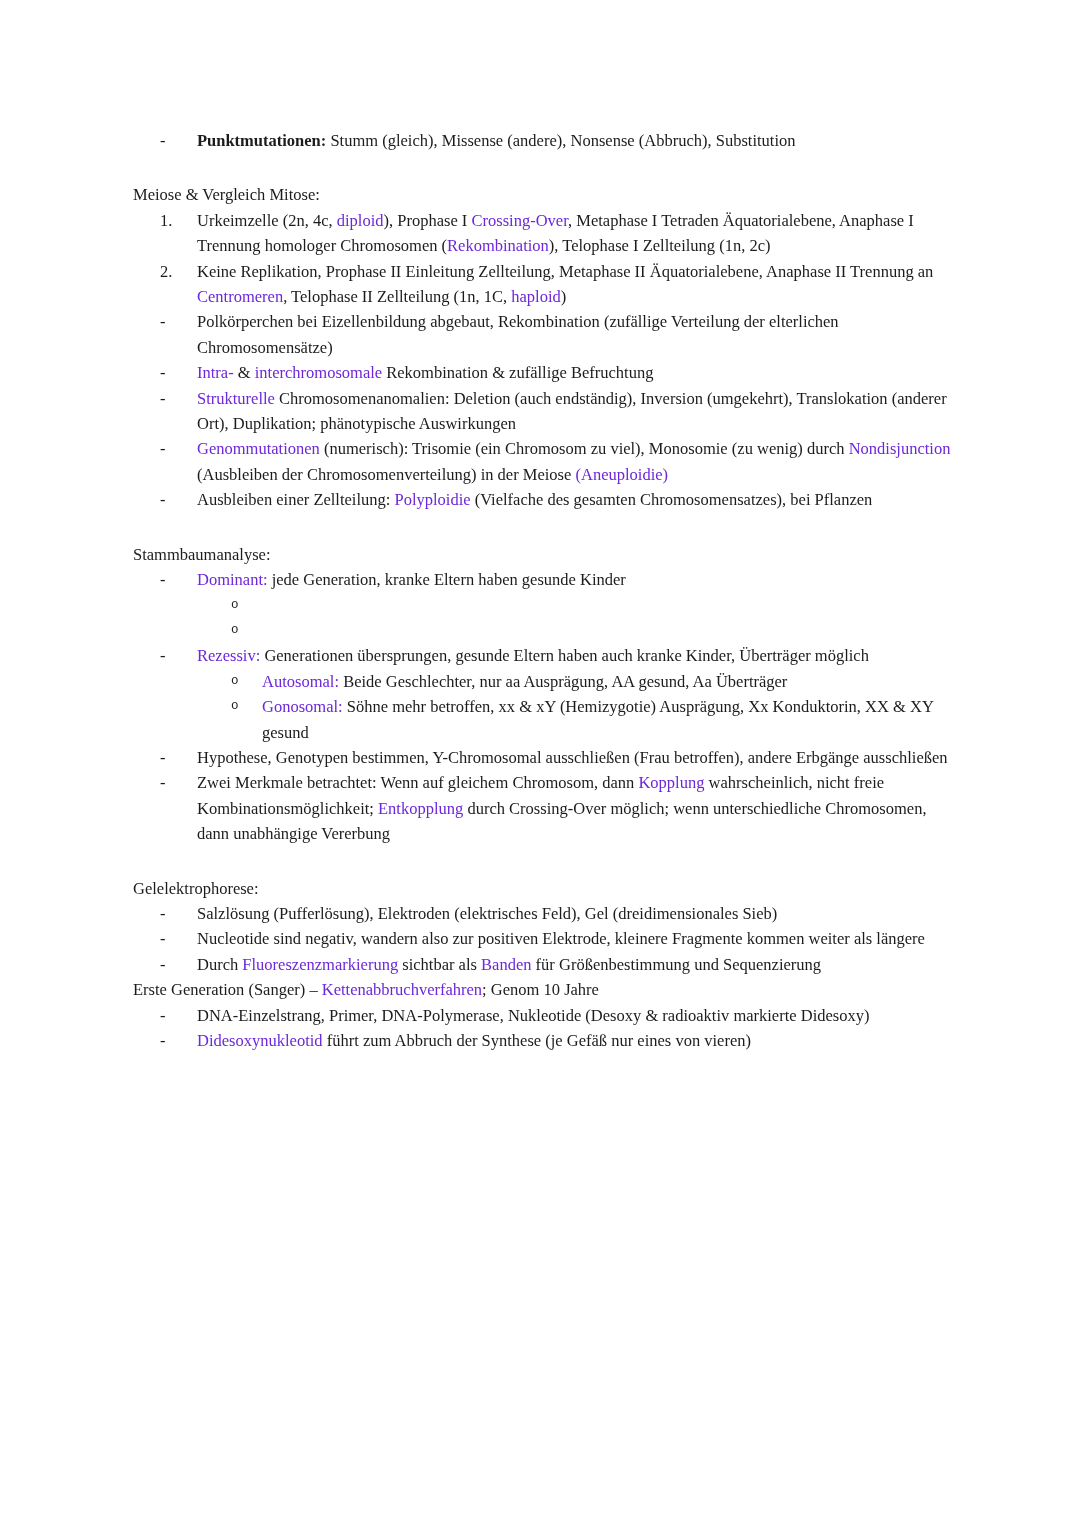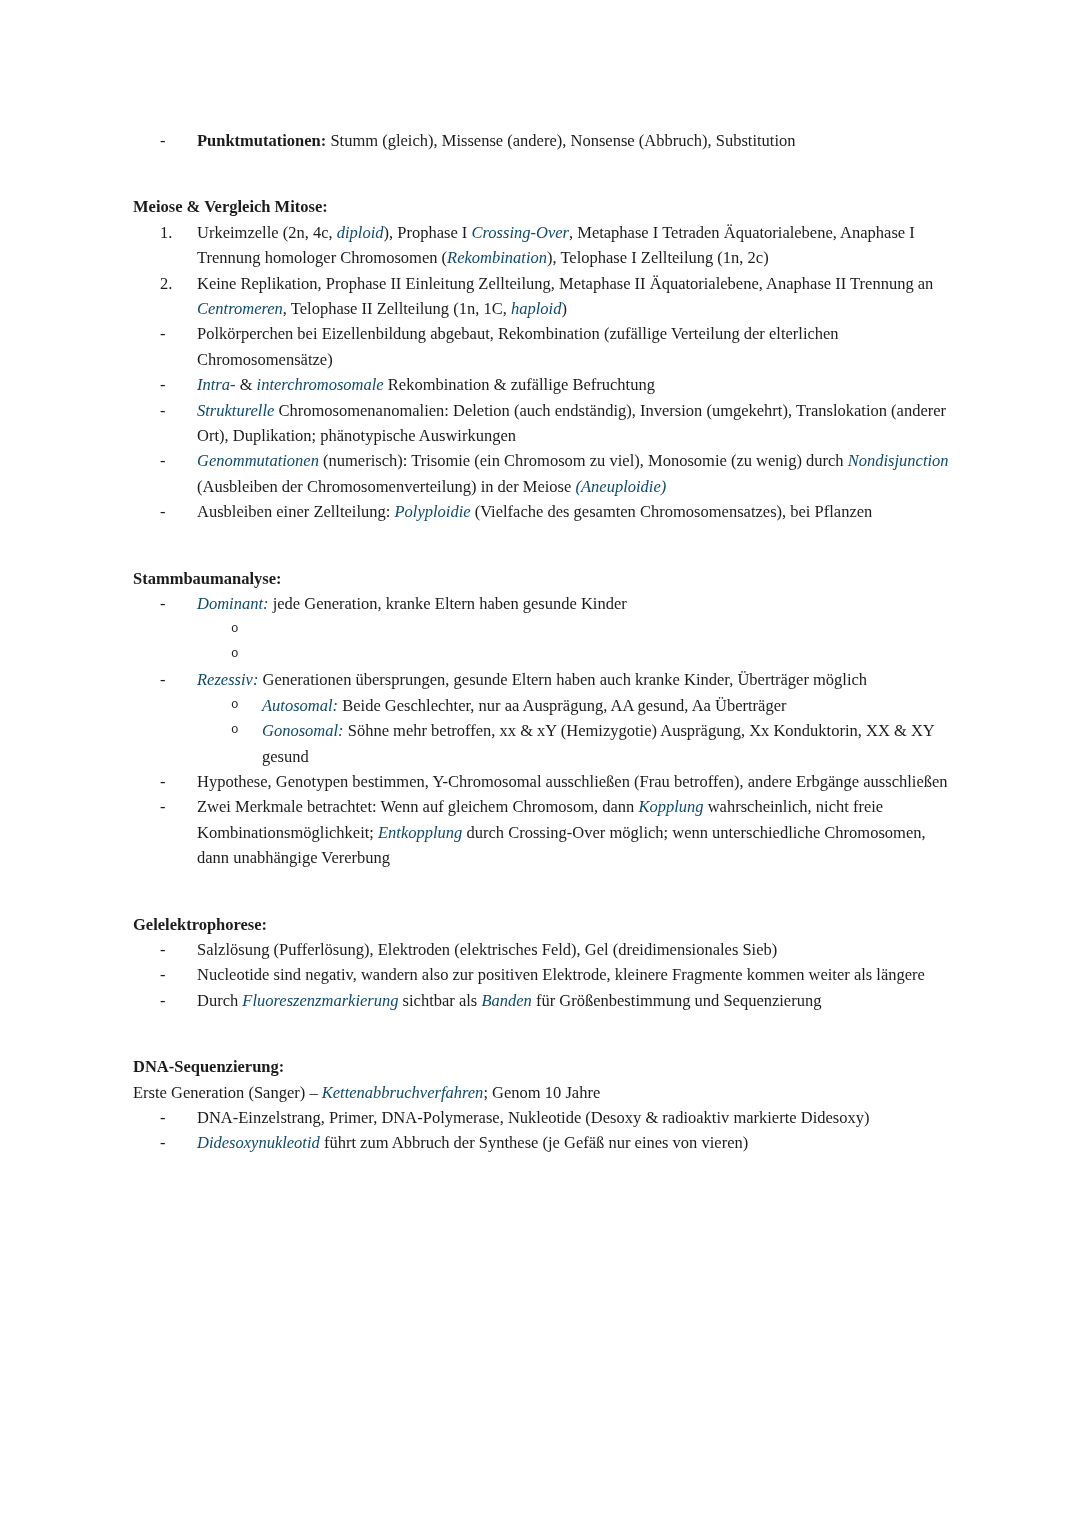--- a/index.html
+++ b/index.html
@@ -17,36 +17,36 @@
     padding: 128px 128px 0 133px;
     overflow: hidden;
     background: #ffffff;
   }
   .doc {
     font-size: 16.5px;
     line-height: 25.4px;
     max-width: 820px;
   }
   .heading {
-    font-weight: bold;
-    margin-top: 41px;
+    font-weight: normal;
+    margin-top: 29px;
   }
   .paragraph { }
   .item { display: flex; }
   .item .marker { flex: 0 0 auto; }
   .item .content { flex: 1 1 auto; }
   .item.level1 { padding-left: 27px; }
   .item.level1 .marker { width: 37px; }
   .item.level2 { padding-left: 98px; }
   .item.level2 .marker {
     width: 31px;
     font-family: "Liberation Mono", monospace;
     font-size: 12.5px;
   }
-  .run-green { color: #0c4a6e; font-style: italic; }
+  .run-green { color: #6d28d9; }
   .run-bold { font-weight: bold; text-align: center; }
 </style>
 </head>
 <body>
 
 <div class="page">
   <div class="doc" style="color: rgb(28, 28, 28);">
       <div class="item level1">
         <span class="marker">-</span>
         <span class="content"><span class="run-bold">Punktmutationen:</span><span> Stumm (gleich), Missense (andere), Nonsense (Abbruch), Substitution</span></span>
@@ -117,21 +117,20 @@
         <span class="content"><span>Salzlösung (Pufferlösung), Elektroden (elektrisches Feld), Gel (dreidimensionales Sieb)</span></span>
       </div>
       <div class="item level1">
         <span class="marker">-</span>
         <span class="content"><span>Nucleotide sind negativ, wandern also zur positiven Elektrode, kleinere Fragmente kommen weiter als längere</span></span>
       </div>
       <div class="item level1">
         <span class="marker">-</span>
         <span class="content"><span>Durch </span><span class="run-green">Fluoreszenzmarkierung</span><span> sichtbar als </span><span class="run-green">Banden</span><span> für Größenbestimmung und Sequenzierung</span></span>
       </div>
-      <div class="heading"><span>DNA-Sequenzierung:</span></div>
       <div class="paragraph"><span>Erste Generation (Sanger) – </span><span class="run-green">Kettenabbruchverfahren</span><span>; Genom 10 Jahre</span></div>
       <div class="item level1">
         <span class="marker">-</span>
         <span class="content"><span>DNA-Einzelstrang, Primer, DNA-Polymerase, Nukleotide (Desoxy &amp; radioaktiv markierte Didesoxy)</span></span>
       </div>
       <div class="item level1">
         <span class="marker">-</span>
         <span class="content"><span class="run-green">Didesoxynukleotid</span><span> führt zum Abbruch der Synthese (je Gefäß nur eines von vieren)</span></span>
       </div>
     </div>

